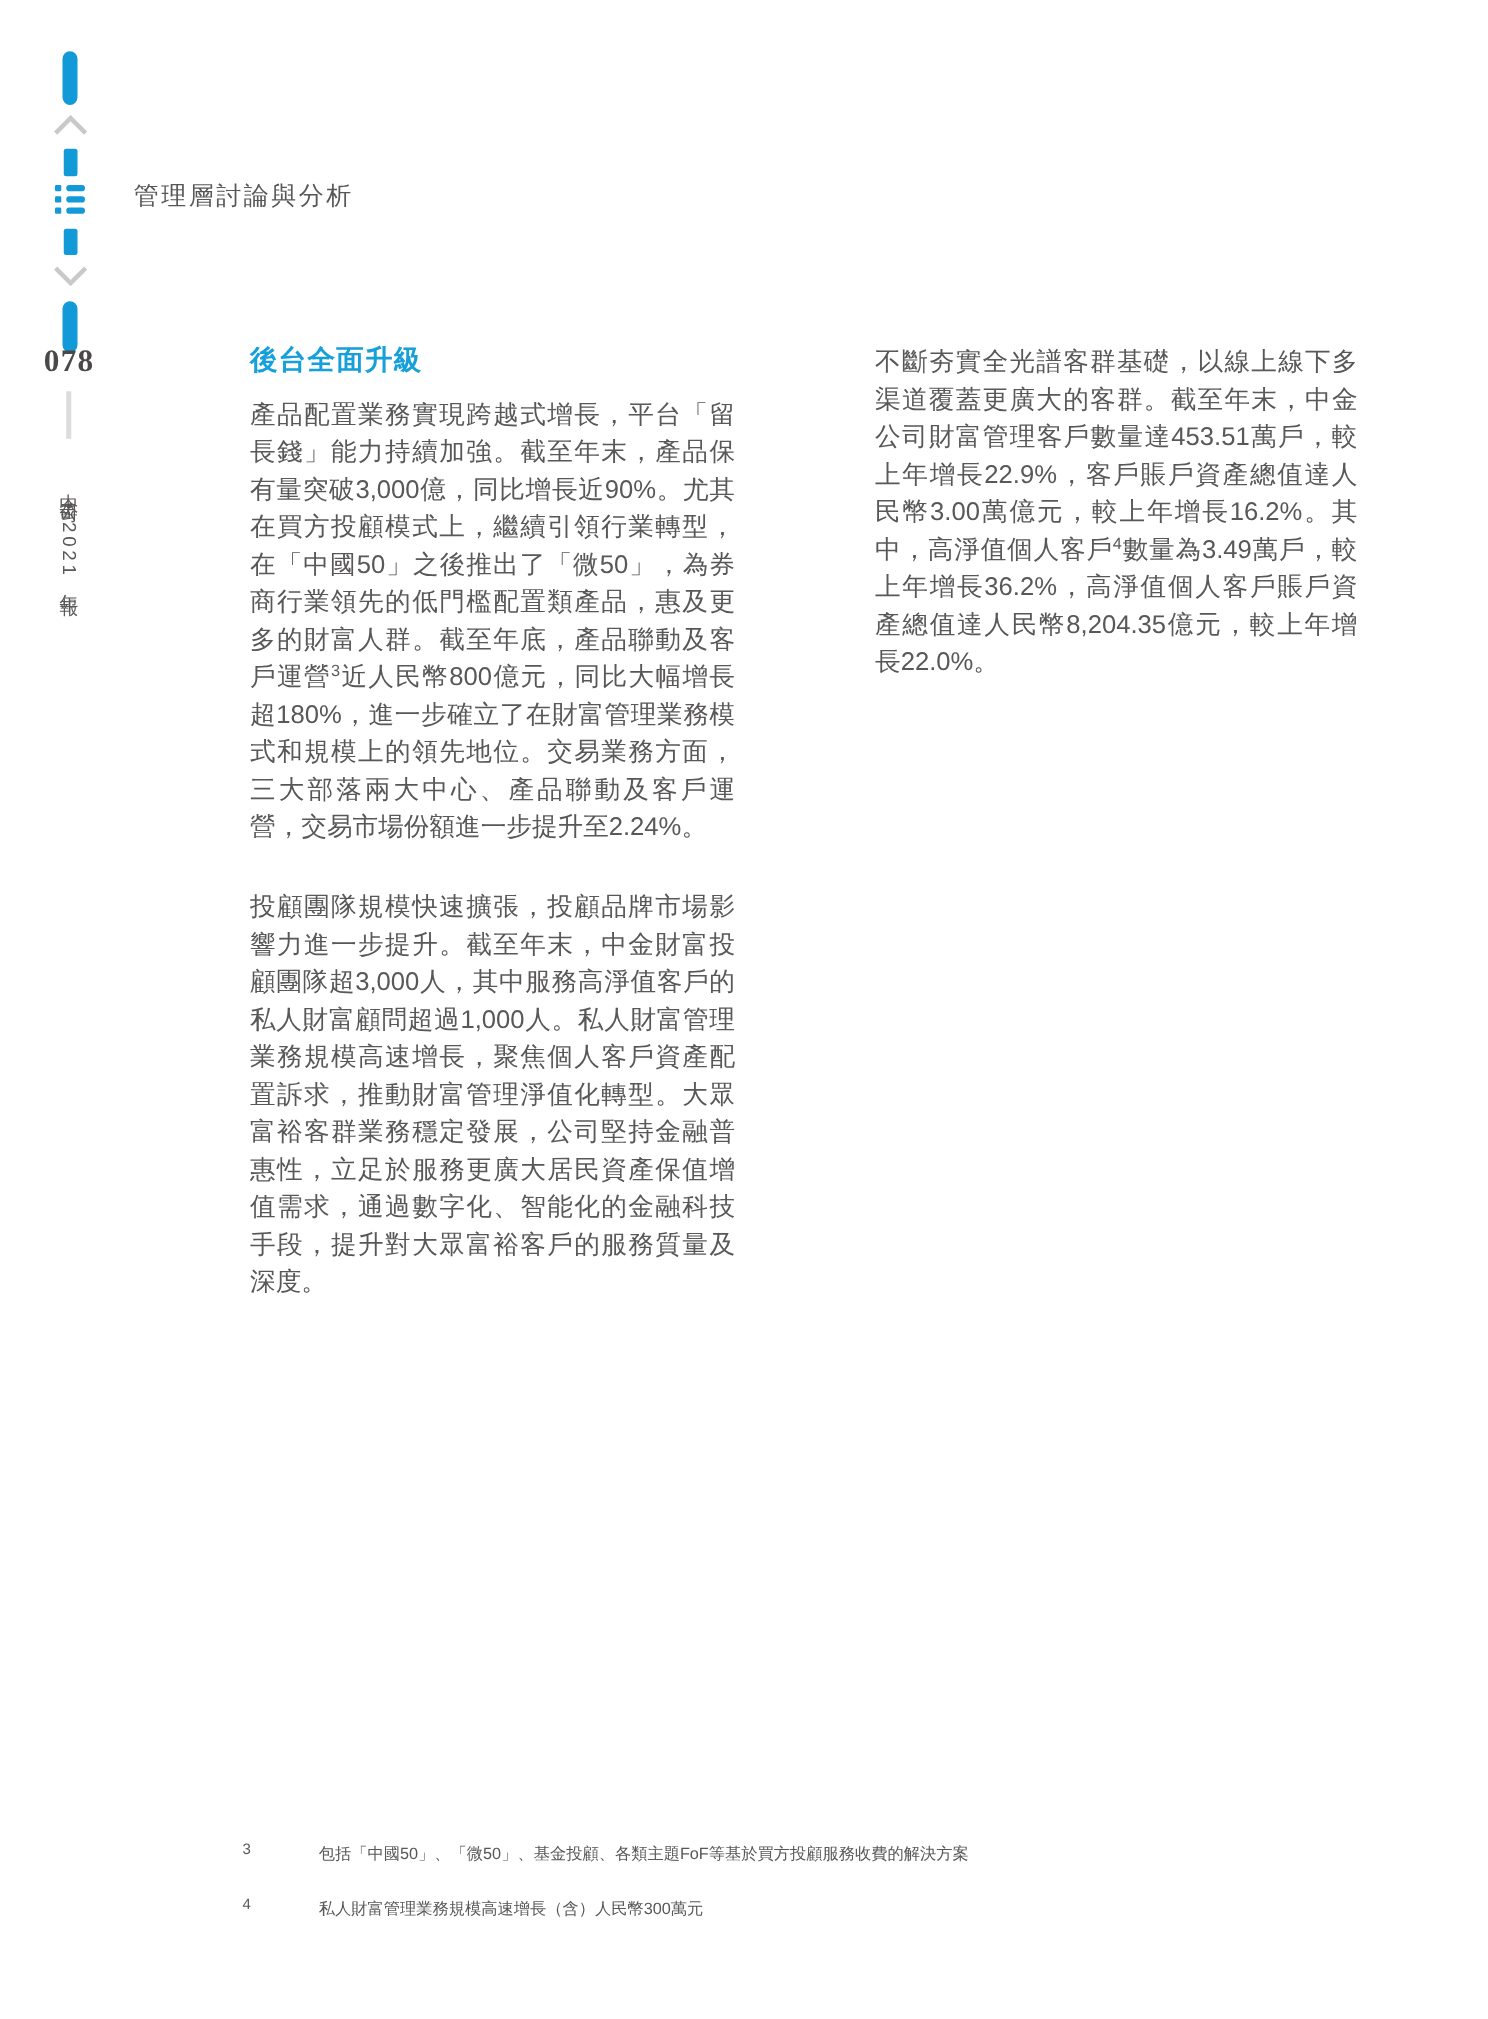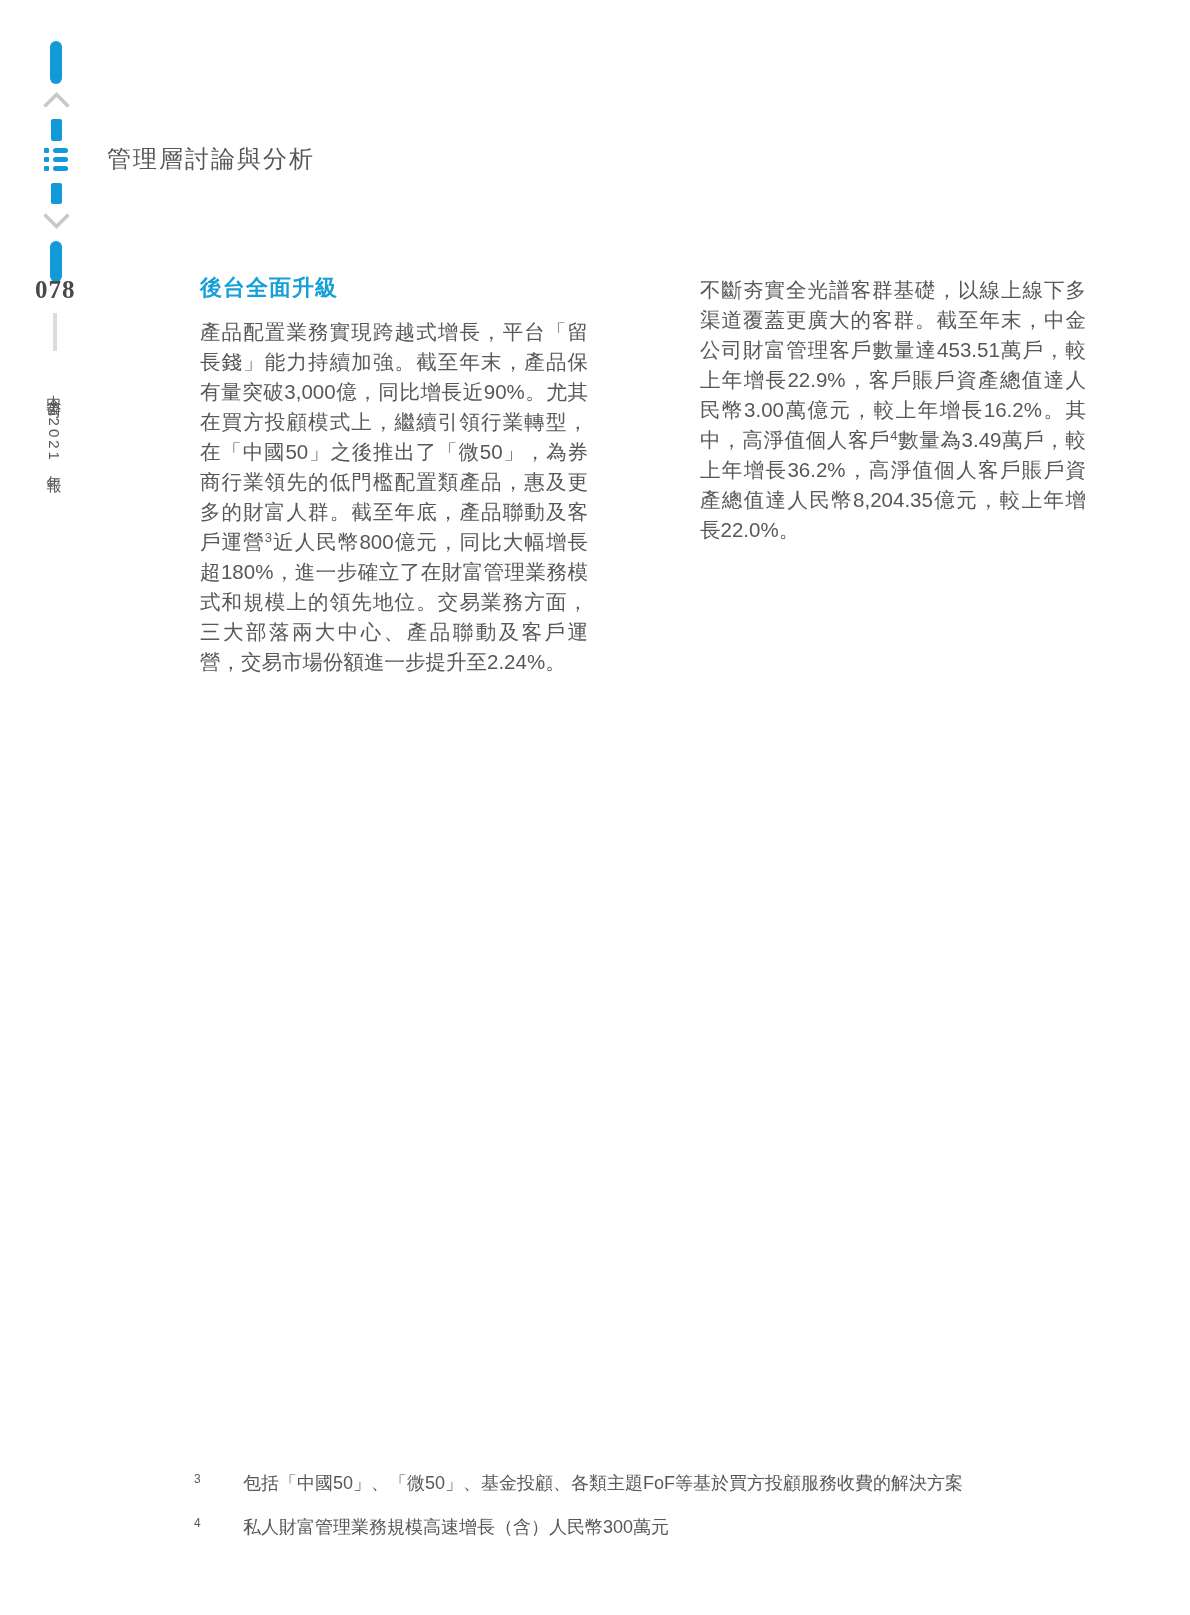--- a/index.html
+++ b/index.html
@@ -34,21 +34,21 @@
   .vertical-title {
     position:absolute; left:44px; top:383px; height:200px;
     writing-mode:vertical-rl; text-orientation:mixed;
     font-size:15px; letter-spacing:3px; color:#595757;
   }
 
   
   .header-title {
     position:absolute; left:107px; top:143px;
     font-family:"Liberation Serif", serif; font-weight:400;
-    font-size:24px; letter-spacing:2px; color:#585656;
+    font-size:20px; letter-spacing:2px; color:#585656;
   }
 
   
   .col { position:absolute; top:275px; }
   .col-left  { left:200px; width:388px; }
   .col-right { left:700px; width:386px; }
   .section-heading {
     font-size:22px; font-weight:bold; letter-spacing:1px;
     color:#16a0da; line-height:26px;
   }
@@ -60,21 +60,21 @@
   .body-p.p2 { margin-top:34px; }
   .fn-ref {
     font-size:13px; color:#595757; line-height:0;
     position:relative; top:-7px; vertical-align:baseline;
   }
 
   
   .footnotes { position:absolute; left:194px; top:1471px; width:910px; }
   .fn-row { display:flex; align-items:flex-start; margin-bottom:20px; }
   .fn-marker { width:49px; flex:0 0 49px; font-size:12px; color:#595757; padding-top:1px; }
-  .fn-text { font-size:18px; line-height:24px; color:#595757; }
+  .fn-text { font-size:13px; line-height:24px; color:#595757;margin-left:12px; }
 </style>
 </head>
 <body>
 
 <div class="page">
 
   <aside>
     <div class="bar bar-top"></div>
 
     <div class="chev chev-up">
@@ -113,20 +113,21 @@
     <div class="page-number">078</div>
     <div class="pn-divider"></div>
     <div class="vertical-title">中金公司 • 2021年報</div>
   </aside>
 
   <h1 class="header-title">管理層討論與分析</h1>
 
   <section class="col col-left">
     <h2 class="section-heading">後台全面升級</h2>
     <p class="body-p p1"><span>產品配置業務實現跨越式增長，平台「留長錢」能力持續加強。截至年末，產品保有量突破3,000億，同比增長近90%。尤其在買方投顧模式上，繼續引領行業轉型，在「中國50」之後推出了「微50」，為券商行業領先的低門檻配置類產品，惠及更多的財富人群。截至年底，產品聯動及客戶運營</span><sup class="fn-ref">3</sup><span>近人民幣800億元，同比大幅增長超180%，進一步確立了在財富管理業務模式和規模上的領先地位。交易業務方面，三大部落兩大中心、產品聯動及客戶運營，交易市場份額進一步提升至2.24%。</span></p>
+    <p class="body-p p2">投顧團隊規模快速擴張，投顧品牌市場影響力進一步提升。截至年末，中金財富投顧團隊超3,000人，其中服務高淨值客戶的私人財富顧問超過1,000人。私人財富管理業務規模高速增長，聚焦個人客戶資產配置訴求，推動財富管理淨值化轉型。大眾富裕客群業務穩定發展，公司堅持金融普惠性，立足於服務更廣大居民資產保值增值需求，通過數字化、智能化的金融科技手段，提升對大眾富裕客戶的服務質量及深度。</p>
   </section>
 
   <section class="col col-right">
     <p class="body-p"><span>不斷夯實全光譜客群基礎，以線上線下多渠道覆蓋更廣大的客群。截至年末，中金公司財富管理客戶數量達453.51萬戶，較上年增長22.9%，客戶賬戶資產總值達人民幣3.00萬億元，較上年增長16.2%。其中，高淨值個人客戶</span><sup class="fn-ref">4</sup><span>數量為3.49萬戶，較上年增長36.2%，高淨值個人客戶賬戶資產總值達人民幣8,204.35億元，較上年增長22.0%。</span></p>
   </section>
 
   <footer class="footnotes">
     <div class="fn-row">
       <span class="fn-marker">3</span>
       <span class="fn-text">包括「中國50」、「微50」、基金投顧、各類主題FoF等基於買方投顧服務收費的解決方案</span>

